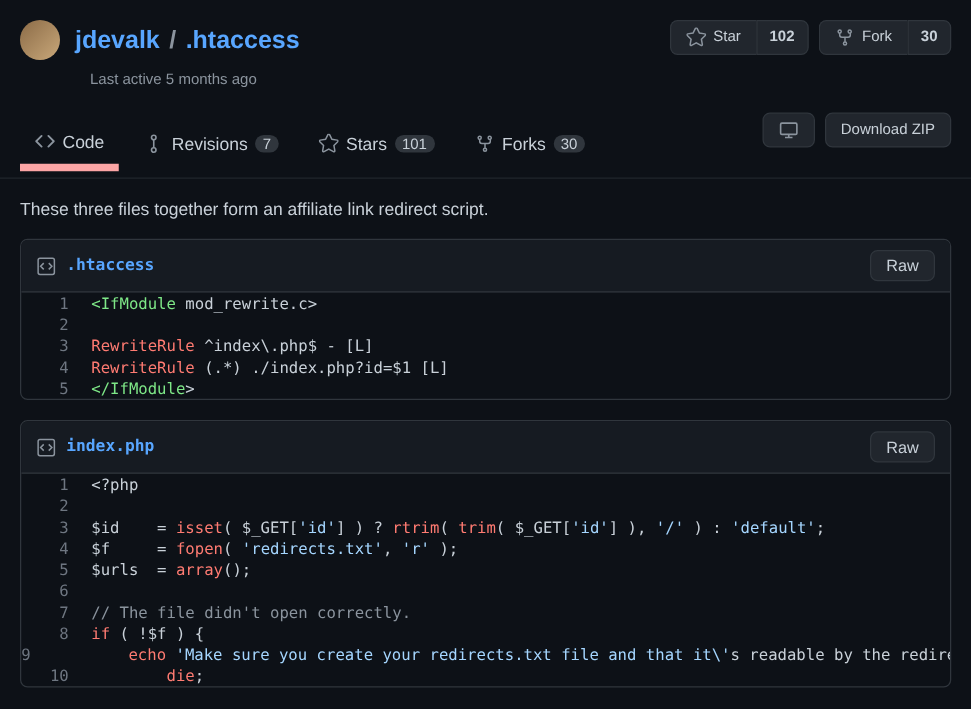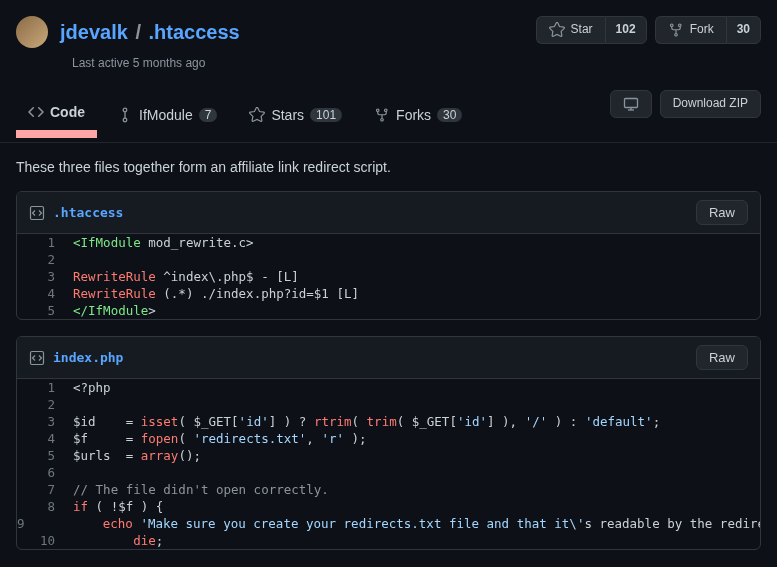--- a/index.html
+++ b/index.html
@@ -14,21 +14,21 @@
 .header-btns { display:flex; gap:8px; }
 .btn { background:#21262d; border:1px solid #30363d; color:#c9d1d9; padding:5px 12px; border-radius:6px; font-size:12px; display:inline-flex; gap:6px; cursor:pointer; }
 .btn .count { background:transparent; color:#c9d1d9; font-weight:600; }
 .btn-split { display:flex; }
 .btn-split .btn:first-child { border-radius:6px 0 0 6px; border-right:none; }
 .btn-split .btn:last-child { border-radius:0 6px 6px 0; padding:5px 10px; }
 svg.icon { width:16px; height:16px; fill:#8b949e; }
 .tabs { display:flex; align-items:center; border-bottom:1px solid #21262d; padding:0 16px; margin-top:20px; justify-content:space-between; }
 .tabs-left { display:flex; gap:8px; }
 .tab { padding:10px 12px; display:flex; align-items:center; gap:6px; color:#c9d1d9; cursor:pointer; border-bottom:2px solid transparent; font-size:14px; }
-.tab.active { border-bottom:8px solid #fca5a5; font-weight:700;text-align:center; }
+.tab.active { border-bottom:6px solid #fca5a5; font-weight:400;text-align:center; }
 .badge { background:#30363d; border-radius:10px; padding:0 6px; font-size:12px; color:#c9d1d9; }
 .tabs-right { display:flex; gap:8px; padding-bottom:24px; }
 .desc { padding:16px; color:#c9d1d9; }
 .file { border:1px solid #30363d; border-radius:6px; margin:0 16px 16px; overflow:hidden; }
 .file-header { background:#161b22; padding:8px 12px; display:flex; align-items:center; justify-content:space-between; border-bottom:1px solid #30363d; }
 .file-name { color:#58a6ff; font-weight:600; display:flex; align-items:center; gap:8px; font-family:ui-monospace,SFMono-Regular,Consolas,monospace; font-size:13px; }
 .raw-btn { background:#21262d; border:1px solid #30363d; color:#c9d1d9; padding:4px 12px; border-radius:6px; cursor:pointer; font-size:13px; }
 .code { font-family:ui-monospace,SFMono-Regular,Consolas,monospace; font-size:12.5px; }
 .code-row { display:flex; }
 .lineno { width:48px; text-align:right; padding:1px 10px 1px 0; color:#6e7681; user-select:none; }
@@ -88,21 +88,21 @@
           <path d="M4.72 3.22a.75.75 0 011.06 1.06L2.06 8l3.72 3.72a.75.75 0 11-1.06 1.06L.47 8.53a.75.75 0 010-1.06l4.25-4.25zm6.56 0a.75.75 0 10-1.06 1.06L13.94 8l-3.72 3.72a.75.75 0 101.06 1.06l4.25-4.25a.75.75 0 000-1.06l-4.25-4.25z"></path>
         </svg>
       <span>Code</span>
     </div>
     <div class="tab">
       <svg class="icon" viewBox="0 0 16 16">
           <circle cx="8" cy="3" r="1.8" fill="none" stroke="#8b949e" stroke-width="1.3"></circle>
           <circle cx="8" cy="13" r="1.8" fill="none" stroke="#8b949e" stroke-width="1.3"></circle>
           <line x1="8" y1="4.8" x2="8" y2="11.2" stroke="#8b949e" stroke-width="1.3"></line>
         </svg>
-      <span>IfModule</span>
+      <span>Revisions</span>
       <span class="badge">7</span>
     </div>
     <div class="tab">
       <svg class="icon" viewBox="0 0 16 16">
           <path d="M8 .25a.75.75 0 01.673.418l1.882 3.815 4.21.612a.75.75 0 01.416 1.279l-3.046 2.97.719 4.192a.75.75 0 01-1.088.791L8 12.347l-3.766 1.98a.75.75 0 01-1.088-.79l.72-4.194L.818 6.374a.75.75 0 01.416-1.28l4.21-.611L7.327.668A.75.75 0 018 .25z" fill="none" stroke="#8b949e" stroke-width="1.2"></path>
         </svg>
       <span>Stars</span>
       <span class="badge">101</span>
     </div>
     <div class="tab">

